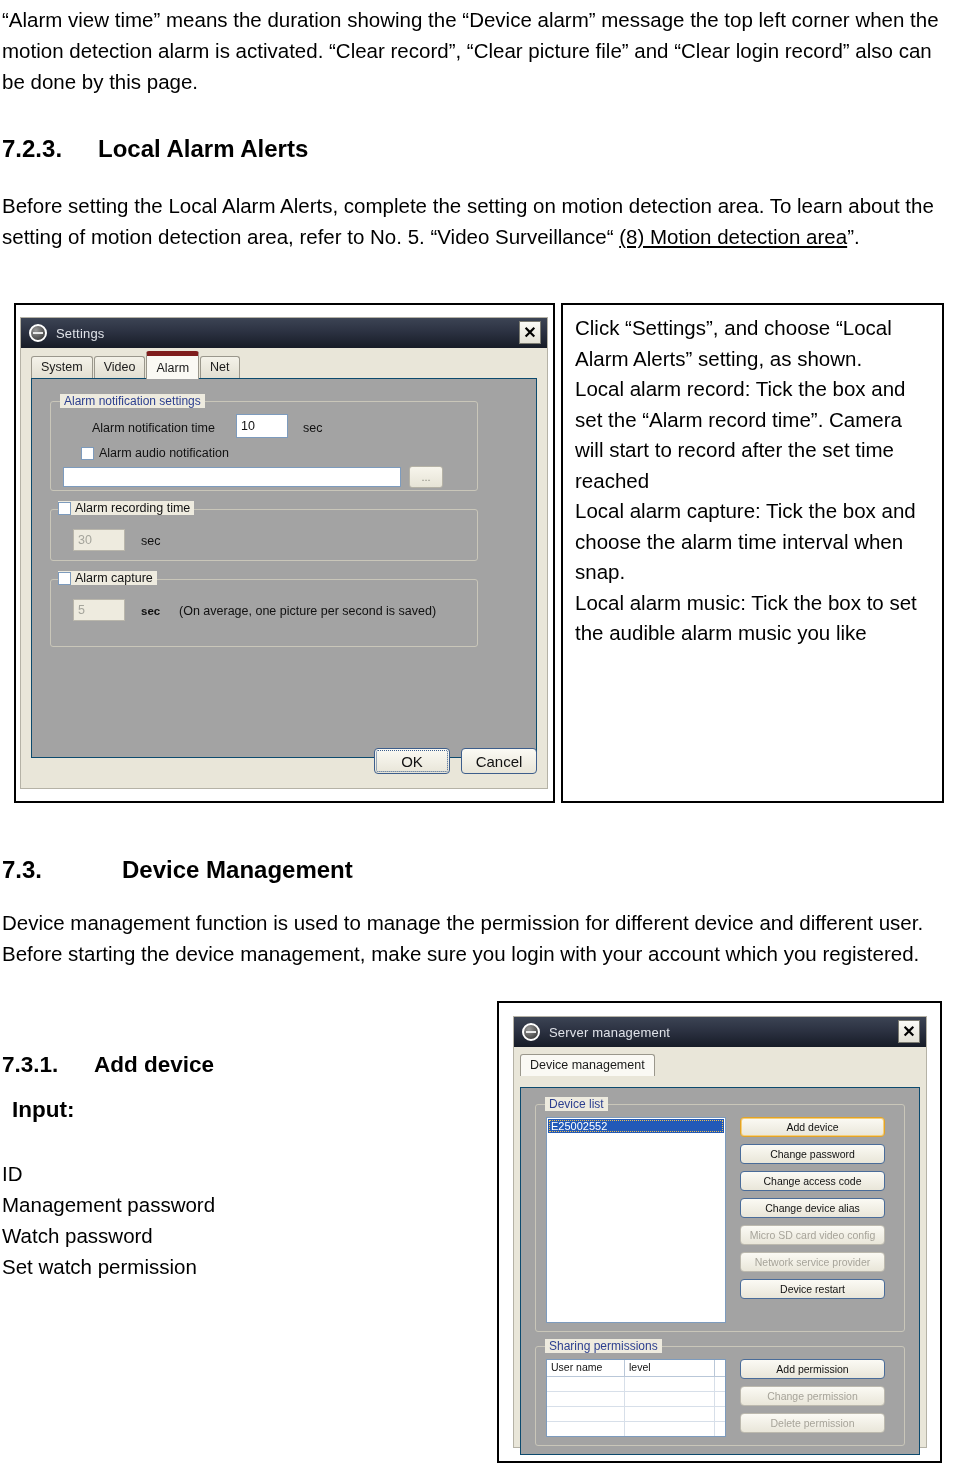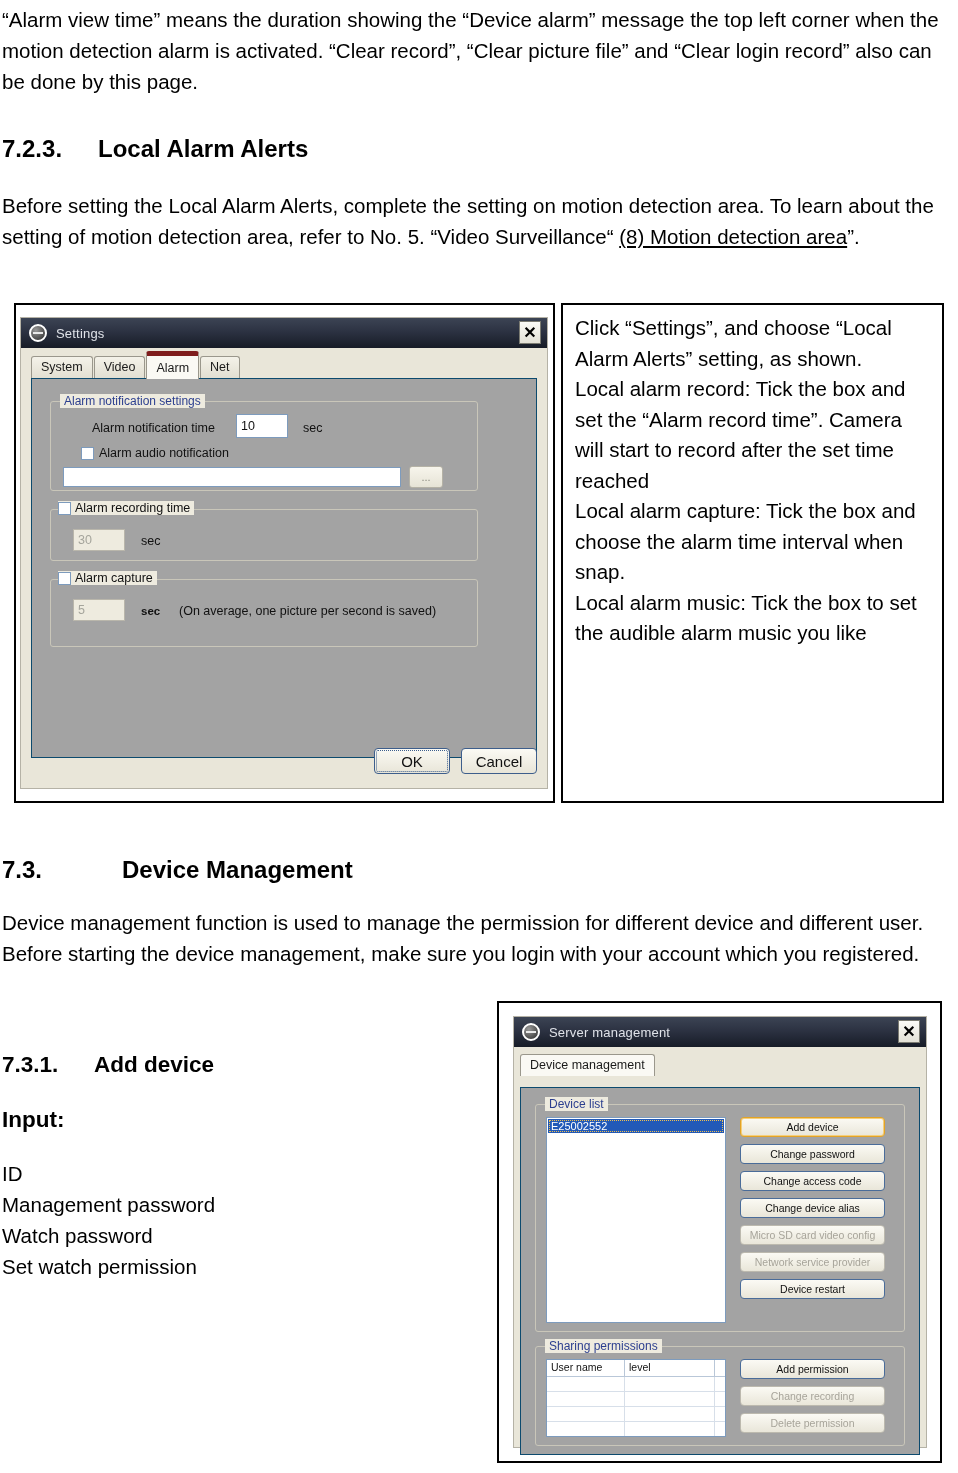--- a/index.html
+++ b/index.html
@@ -44,21 +44,21 @@
   .h-num { display: inline-block; }
   .underline { text-decoration: underline; }
 
   .block-intro { position: absolute; left: 2px; top: 4px; width: 952px; }
   .block-723  { position: absolute; left: 2px; top: 134px; width: 952px; }
   .block-723-body { position: absolute; left: 2px; top: 190px; width: 952px; }
 
   .block-73       { position: absolute; left: 2px; top: 855px; width: 952px; }
   .block-73-body  { position: absolute; left: 2px; top: 907px; width: 952px; }
   .block-731      { position: absolute; left: 2px; top: 1050px; width: 480px; }
-  .block-input    { position: absolute; left: 2px; top: 1095px; width: 480px; margin-top: 10px; }
+  .block-input    { position: absolute; left: 12px; top: 1095px; width: 480px; }
   .block-inputs   { position: absolute; left: 2px; top: 1158px; width: 480px; }
 
   
   .fig-table {
     position: absolute;
     left: 14px;
     top: 303px;
     width: 930px;
     height: 502px;
   }
@@ -502,21 +502,21 @@
                 <div style="width:90px;"></div>
               </div>
             <div class="perm-row">
                 <div style="width:78px;"></div>
                 <div style="width:90px;"></div>
               </div>
 
           </div>
 
           <button class="srv-btn" style="left:204px; top:12px; width:145px; height:20px;">Add permission</button>
-          <button class="srv-btn disabled" style="left:204px; top:39px; width:145px; height:20px;">Change recording</button>
+          <button class="srv-btn disabled" style="left:204px; top:39px; width:145px; height:20px;">Change permission</button>
           <button class="srv-btn disabled" style="left:204px; top:66px; width:145px; height:20px;">Delete permission</button>
         </div>
 
       </div>
     </div>
   </div>
 
 </div>
 
 </body></html>

